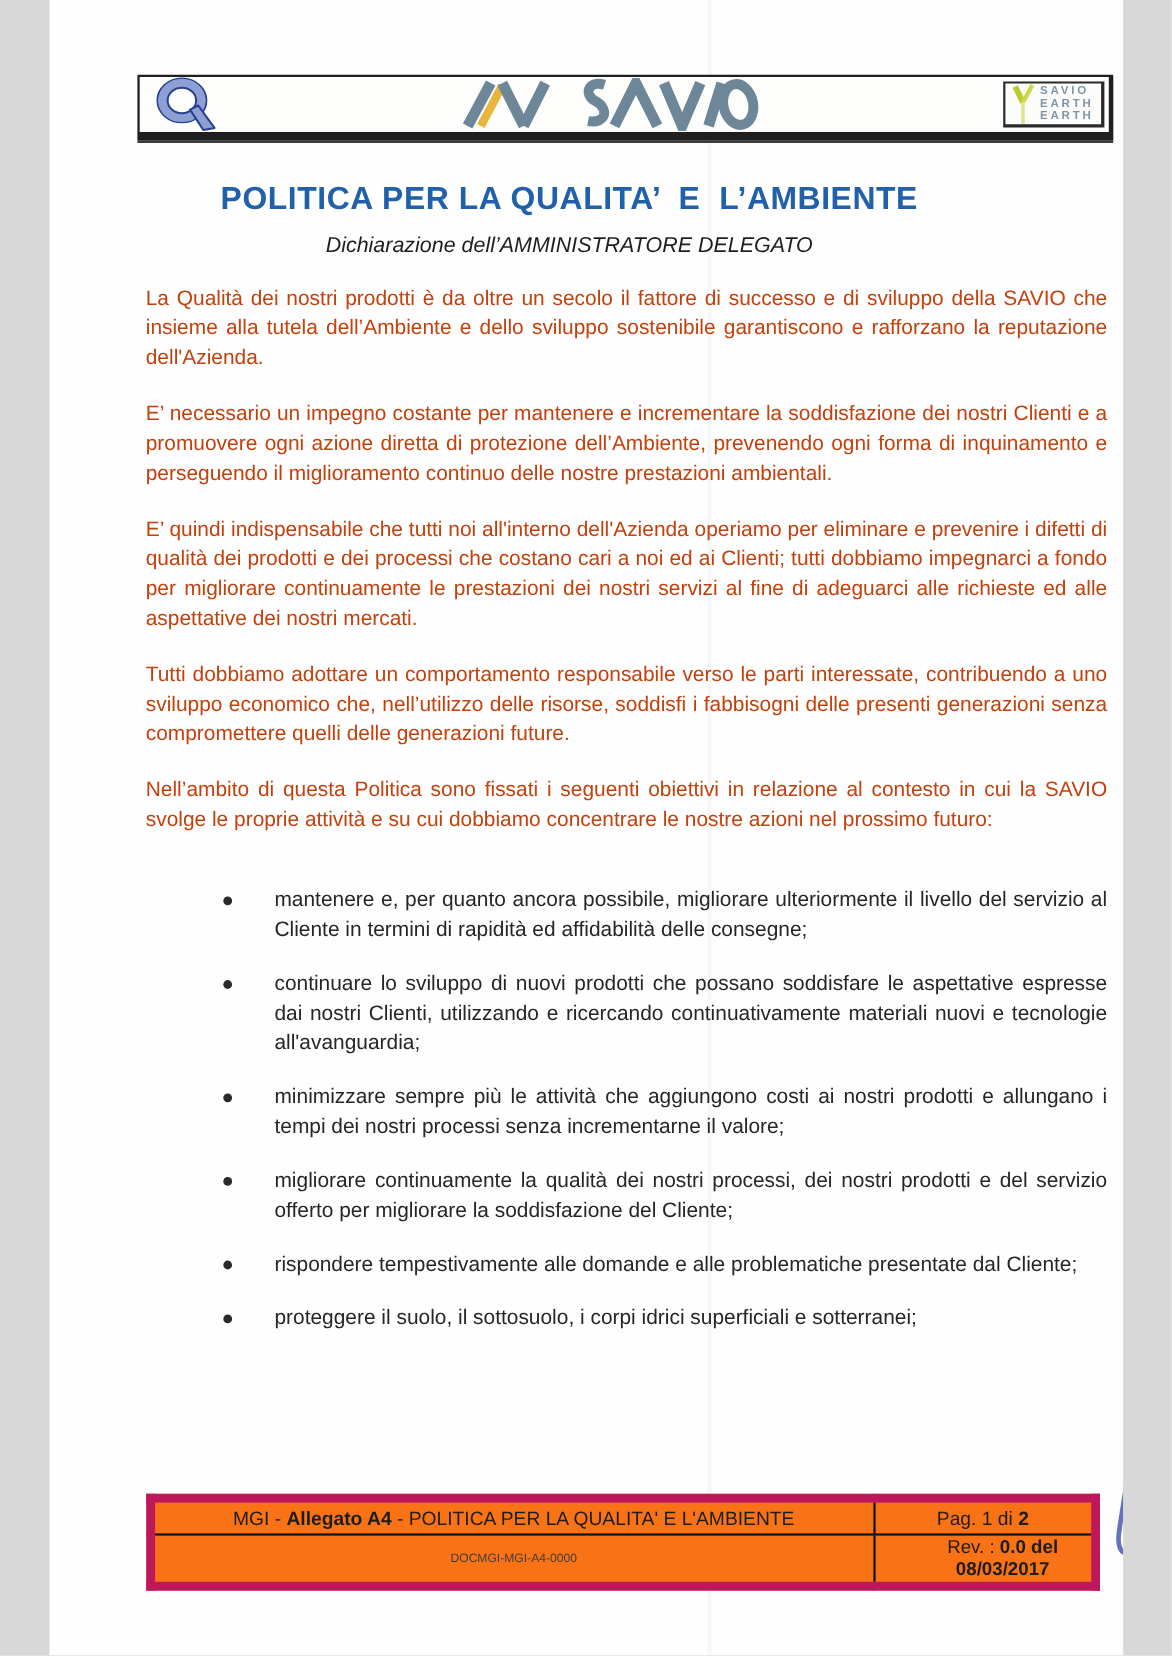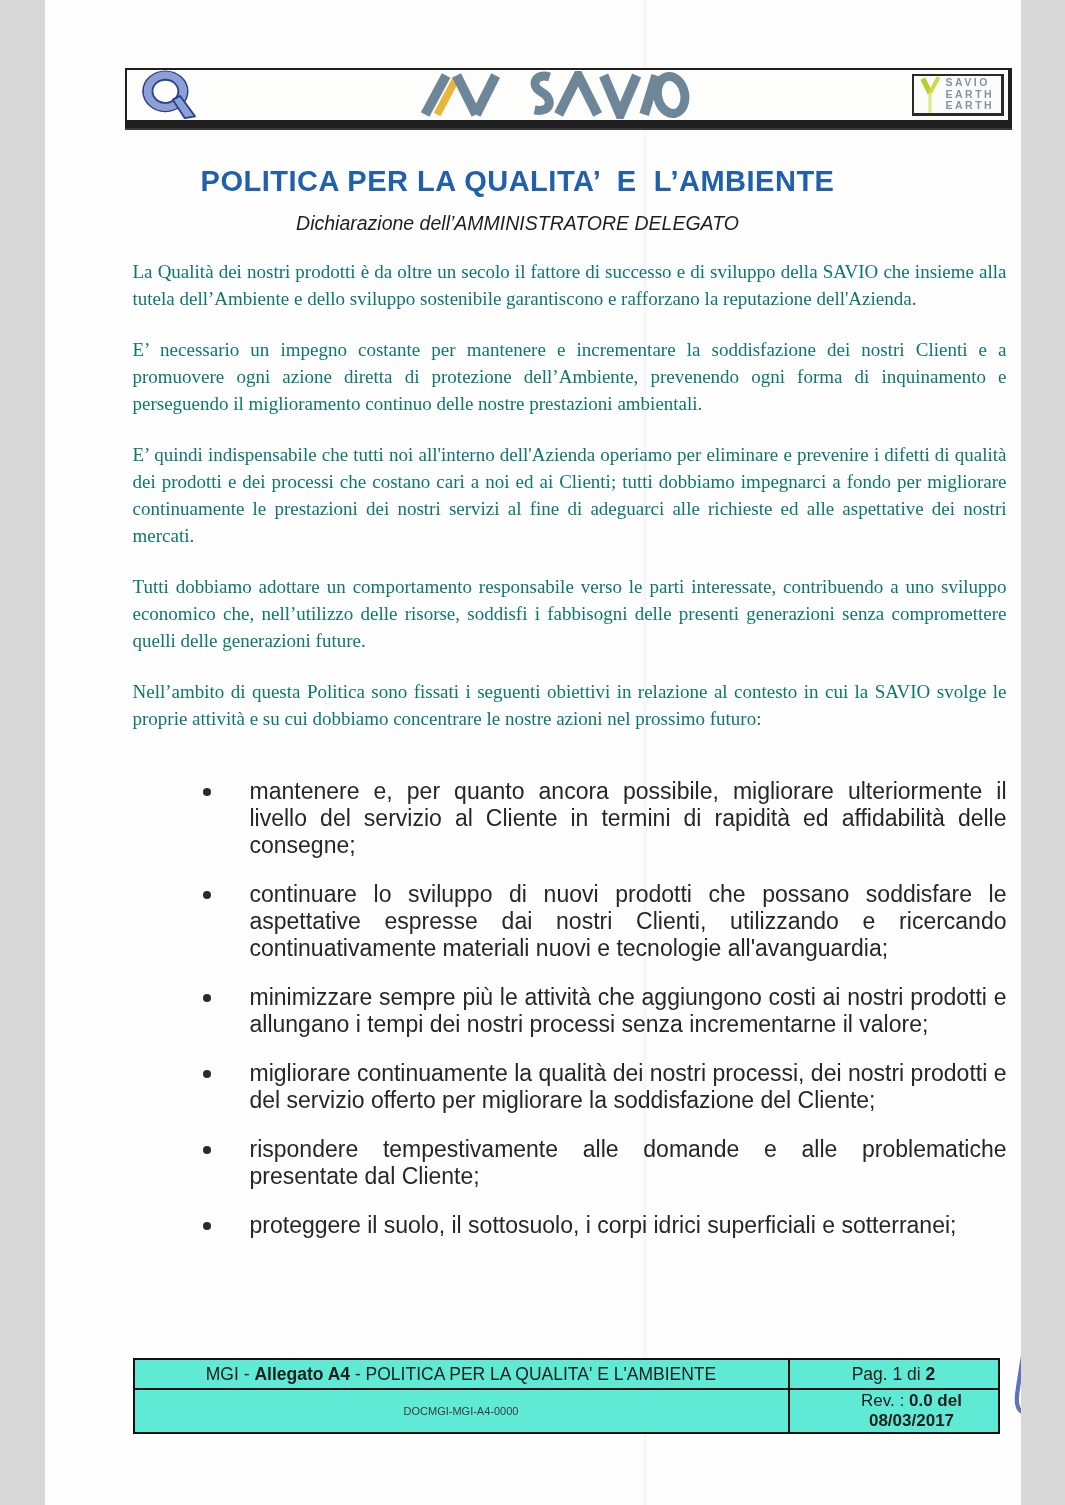--- a/index.html
+++ b/index.html
@@ -47,41 +47,40 @@
   .doc-subtitle{
     margin:0; position:absolute; left:0; right:30px; top:212px;
     text-align:center; font-size:19.5px; font-weight:normal; font-style:italic;
     color:#1e1e1e;
   }
 
   
   .body-copy{position:absolute; left:88px; top:258px; width:874px;}
   .body-copy p{
     margin:0; font-size:19px; line-height:27px; text-align:justify;
-    color:#0f766e;
-    font-family:Liberation Serif, serif;
+    color:#c2410c;
   }
   .body-copy p + p{margin-top:24px;}
 
   ul.objectives{
     list-style:none; margin:46px 0 0 0; padding:0;
   }
   ul.objectives li{
     position:relative; padding-left:117px; margin-bottom:22px;
-    font-size:23px; line-height:27px; text-align:justify; color:#262626;
+    font-size:19px; line-height:27px; text-align:justify; color:#262626;
   }
   ul.objectives li .dot{
     position:absolute; left:70px; top:10px; width:8px; height:8px;
     border-radius:50%; background:#2a2a2a;
   }
 
   
   .footer-table{
     position:absolute; left:88px; top:1358px; width:867px;
-    border:2px solid #be185d; border-collapse:collapse; background:#5eead4;
+    border:8px solid #be185d; border-collapse:collapse; background:#f97316;
     table-layout:fixed;
   }
   .footer-table td{
     border:2px solid #111; text-align:center; vertical-align:middle;
     padding:1px 4px; color:#1d1d1d;
   }
   .footer-table .col-left{width:645px;}
   .footer-table .r1{height:26px; font-size:17.5px;}
   .footer-table .r2-left{height:24px; font-size:11px; color:#3c3c3c;}
   .footer-table .r2-right{height:24px; font-size:17px;padding-left:40px;}

